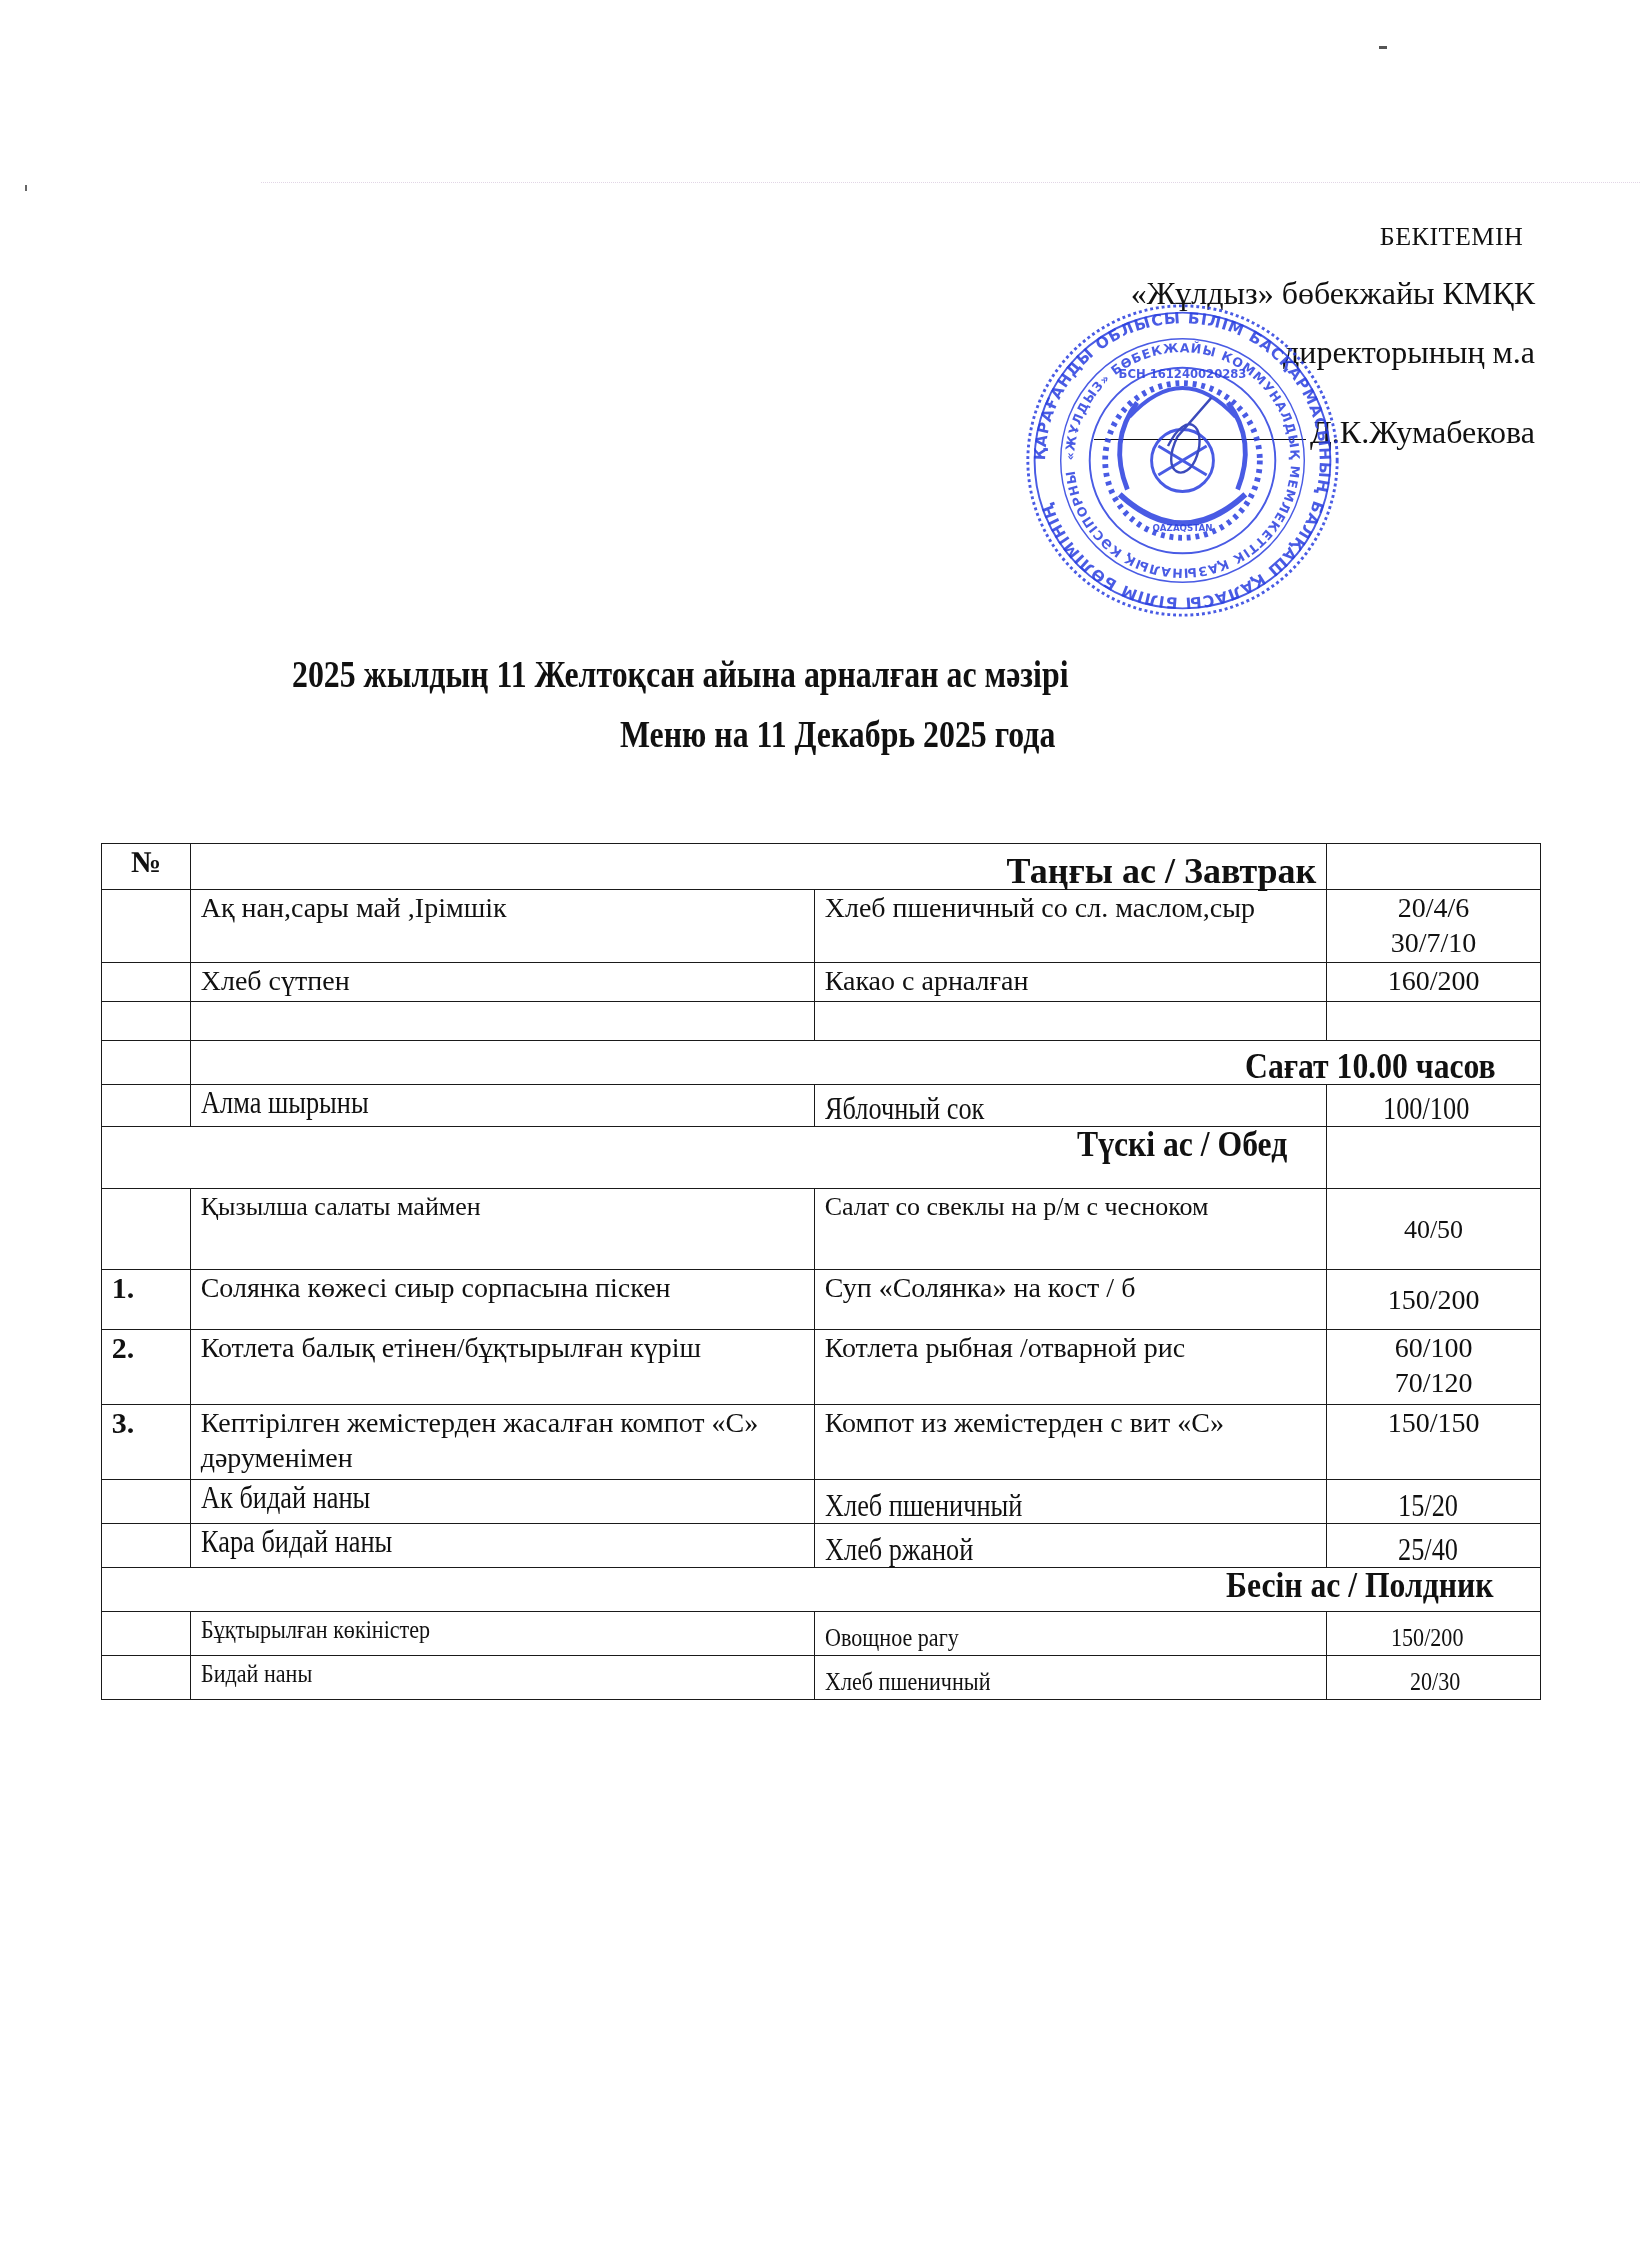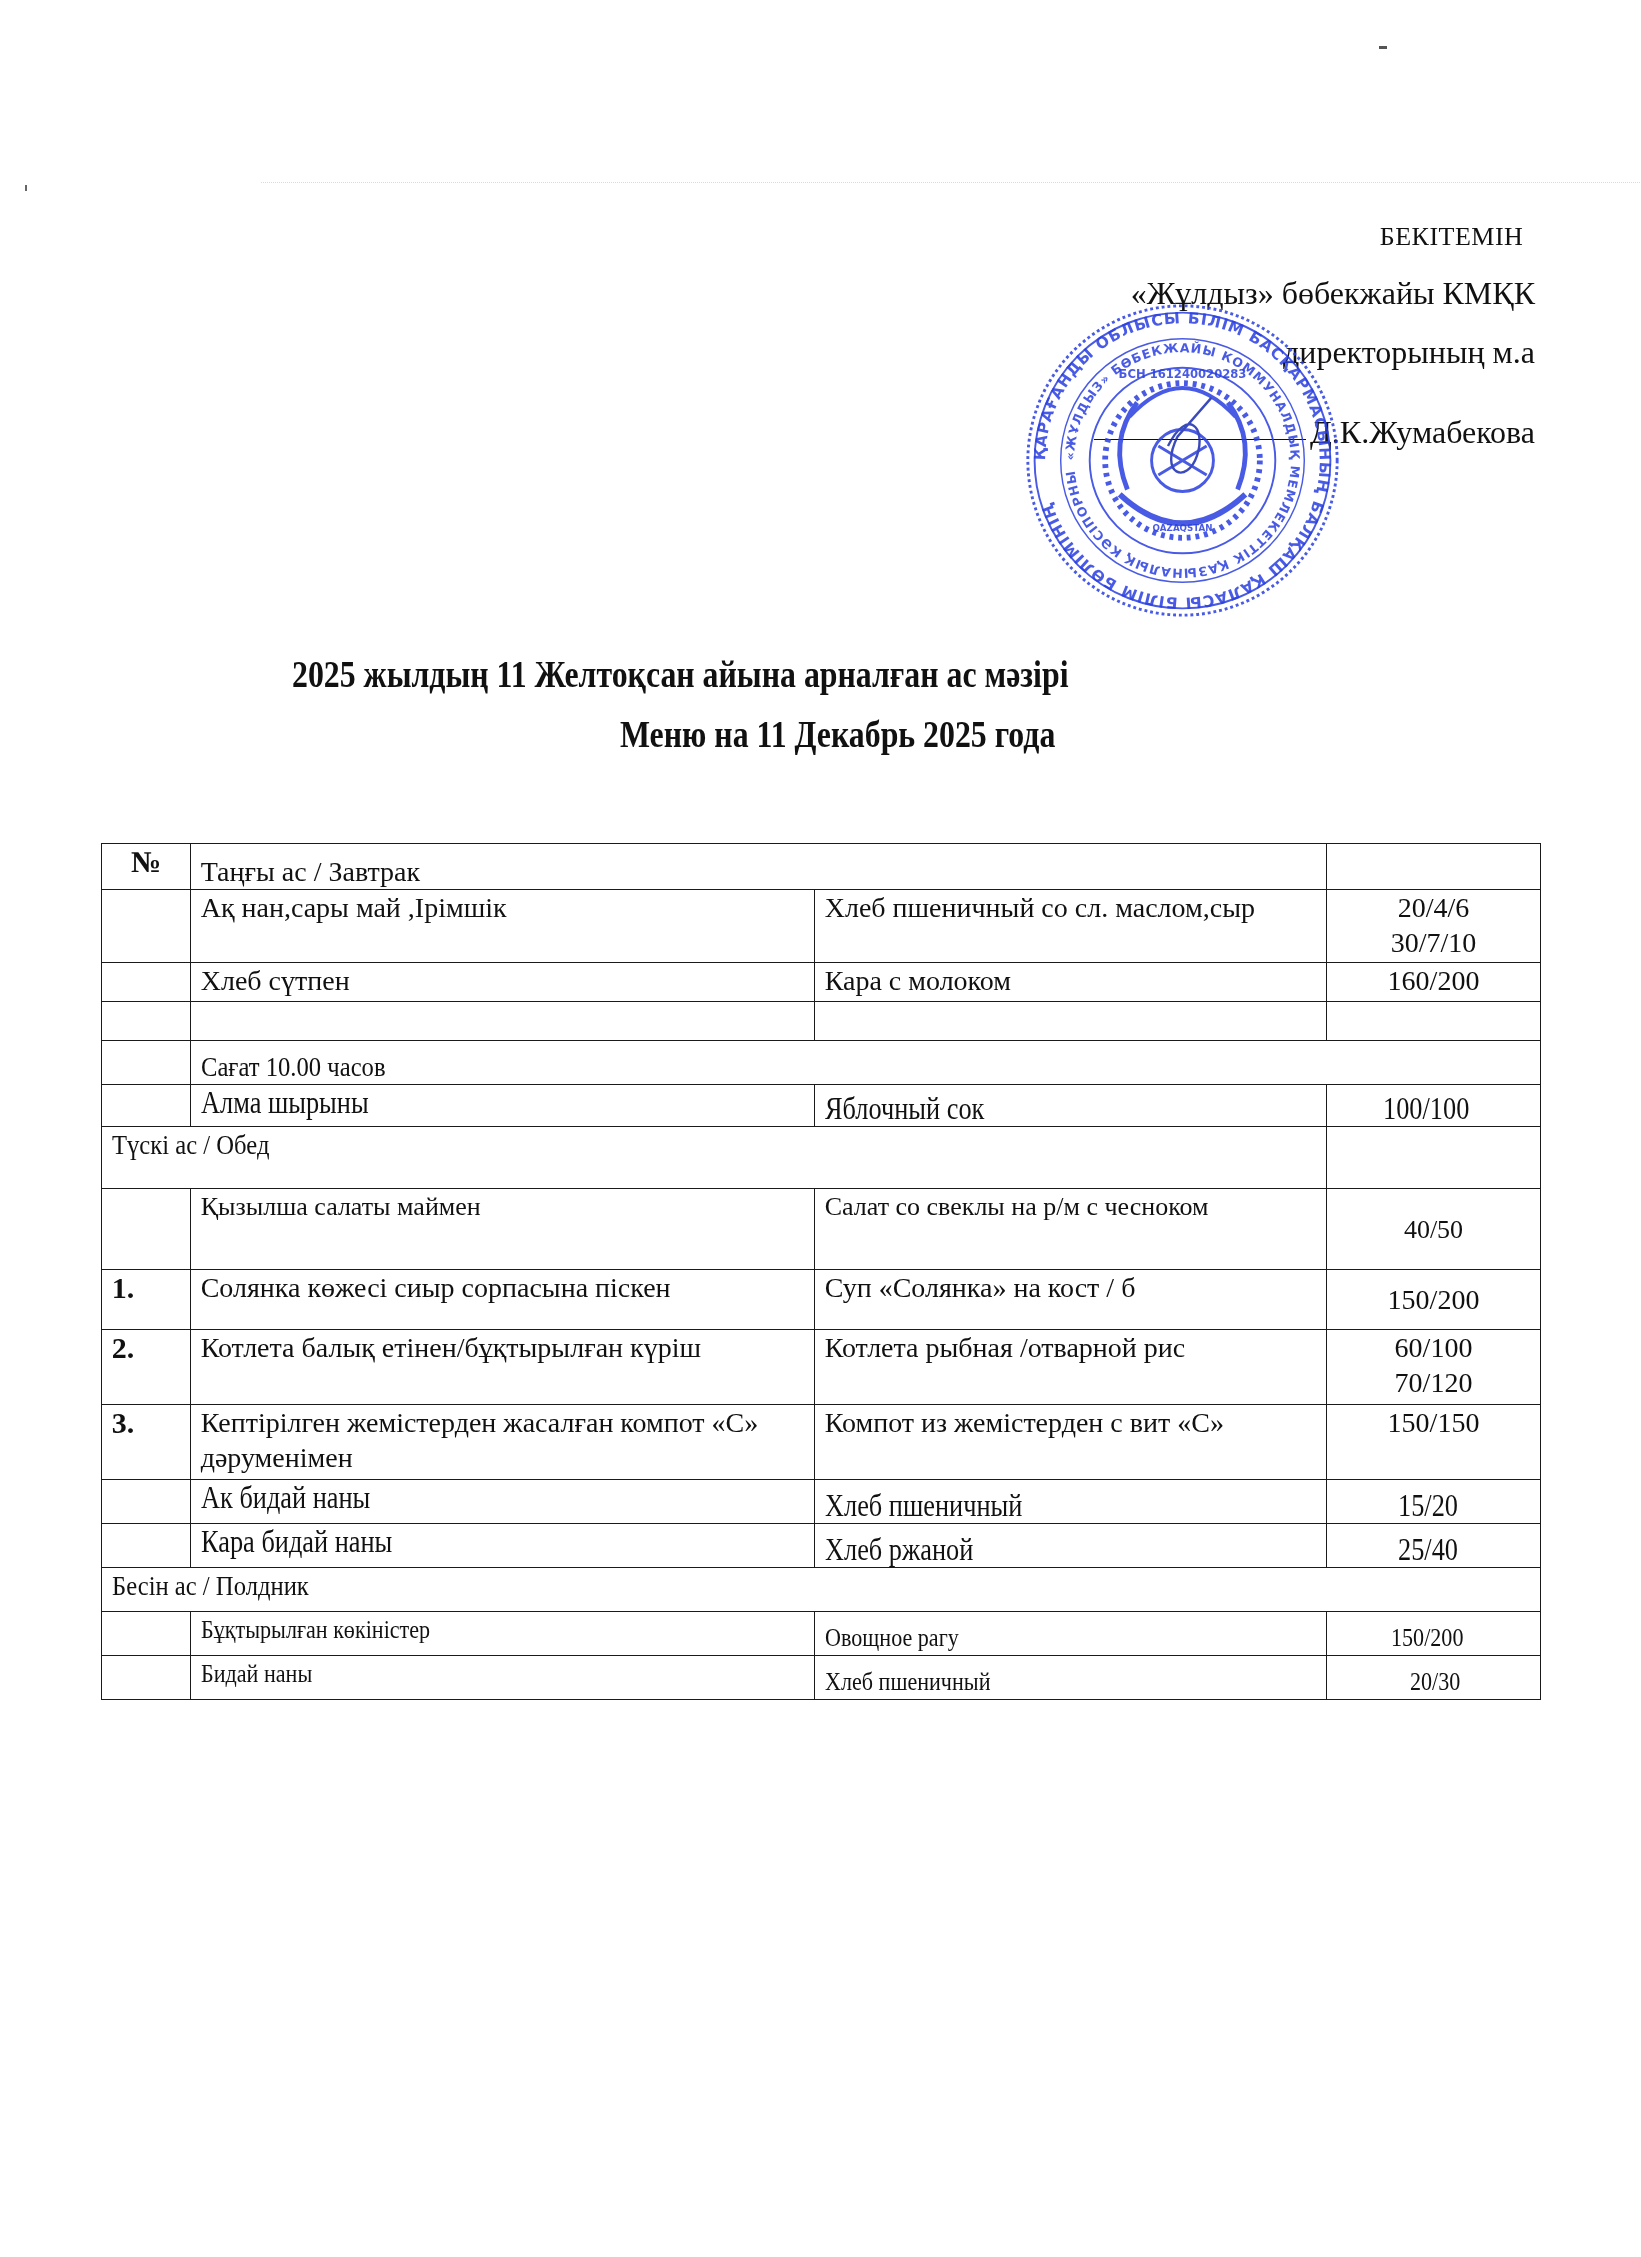--- a/index.html
+++ b/index.html
@@ -25,21 +25,21 @@
 
   table.menu { position: absolute; left: 101px; top: 843px; width: 1439px; border-collapse: collapse;
                table-layout: fixed; font-size: 28px; }
   table.menu td { border: 1.9px solid #1a1a1a; padding: 0 9.7px; vertical-align: top; line-height: 35px; }
   table.menu col.c-num { width: 89px; }
   table.menu col.c-kz { width: 624px; }
   table.menu col.c-ru { width: 512px; }
   table.menu col.c-qty { width: 214px; }
   td.num { font-weight: bold; font-size: 30px; padding-left: 5.8px; }
   td.qty { text-align: center; }
-  td.section { text-align: left; font-weight: normal; font-size: 28px; }
+  td.section { text-align: right; font-weight: bold; font-size: 36px; }
   td.section span.cond { display: inline-block; transform: scaleX(0.88); }
   .cond-row td { font-size: 31px; }
   .cond { display: inline-block; transform: scaleX(0.85); transform-origin: left center; }
   .small td { font-size: 26px; }
 </style>
 </head>
 <body>
 
 <div class="scan-line"></div>
 <div class="dash-mark"></div>
@@ -104,21 +104,21 @@
     <tr style="height:73px">
       <td class="num"></td>
       <td>Ақ нан,сары май ,Ірімшік</td>
       <td>Хлеб пшеничный со сл. маслом,сыр</td>
       <td class="qty" style="white-space:pre-line;">20/4/6
 30/7/10</td>
     </tr>
     <tr style="height:39px">
       <td class="num"></td>
       <td>Хлеб    сүтпен</td>
-      <td>Кара   с молоком</td>
+      <td>Какао   с арналған</td>
       <td class="qty">160/200</td>
     </tr>
     <tr style="height:39px">
       <td></td>
         <td></td>
         <td></td>
         <td></td>
     </tr>
 
     <tr style="height:44px">

